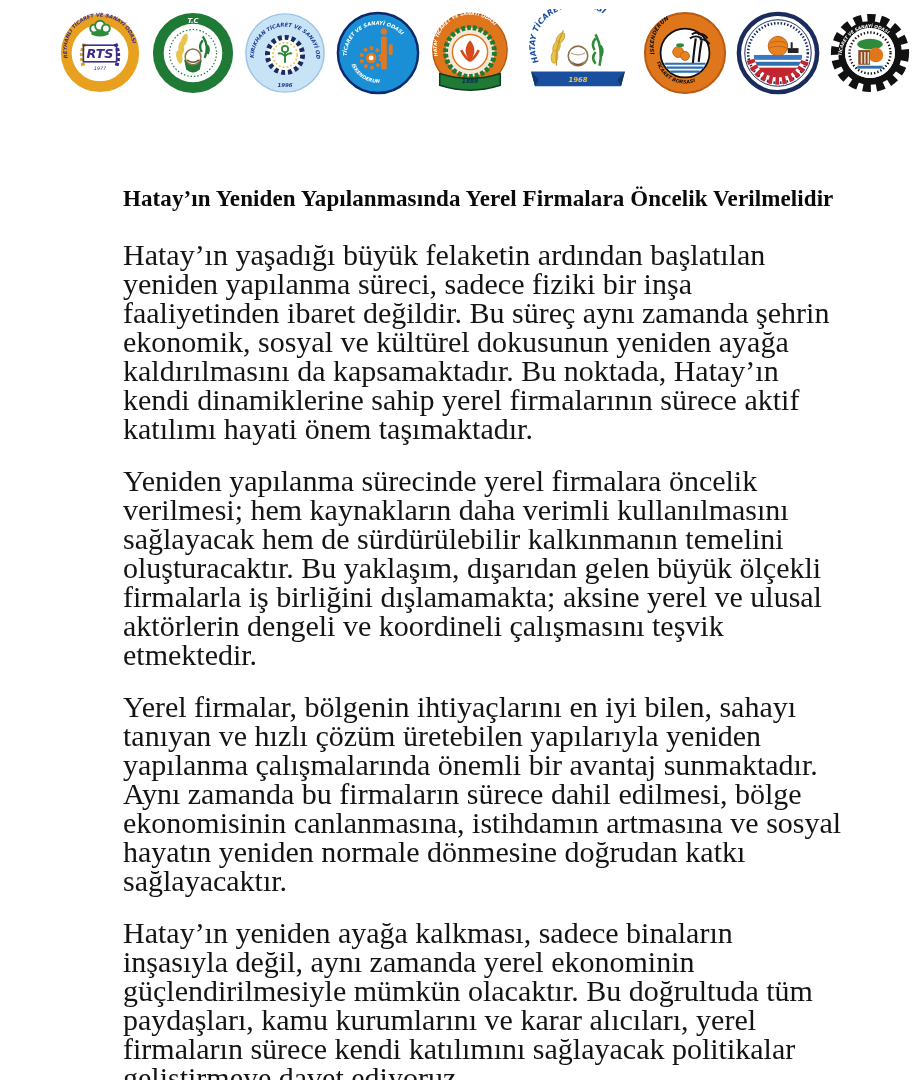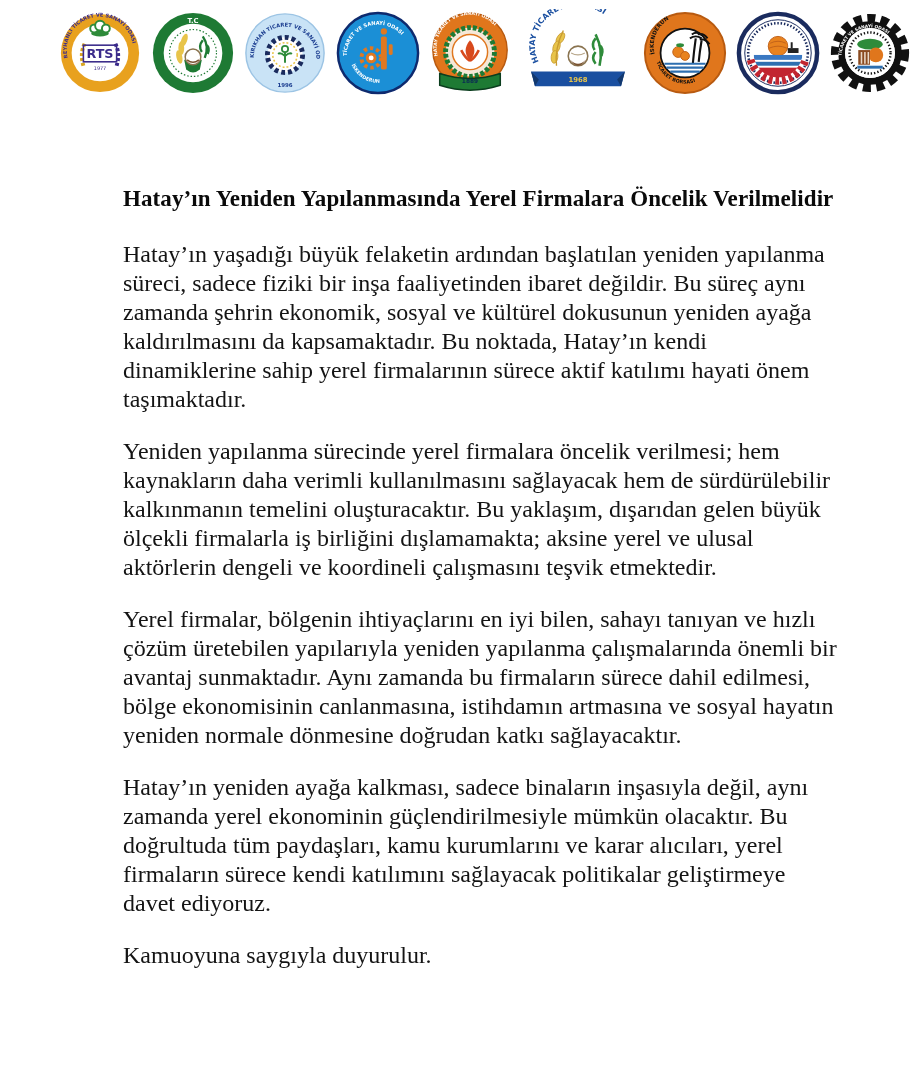--- a/index.html
+++ b/index.html
@@ -5,30 +5,30 @@
   html,body{margin:0;padding:0;}
   body{
     width:919px;height:1080px;background:#ffffff;
     font-family:"Liberation Serif", serif;color:#111;
   }
   .page{position:relative;width:919px;height:1080px;overflow:hidden;background:#fff;}
   .logo-strip{
     position:absolute;left:56px;top:6px;width:858px;height:94px;
     display:flex;align-items:center;justify-content:space-between;
   }
-  .logo{width:88px;height:88px;flex:0 0 auto;}
+  .logo{width:88px;height:88px;flex:0 0 auto;font-style:italic;}
   .logo.wide{width:118px;}
   .logo svg{width:100%;height:100%;display:block;}
   .content{position:absolute;left:123px;top:184px;width:720px;font-family:Liberation Serif, serif;}
   .content h1{
     font-size:23px;line-height:1.32;margin:0 0 26px 0;font-weight:bold;color:#0a0a0a;
     letter-spacing:0.1px;
   }
   .content p{
-    font-size:24px;line-height:29px;margin:0 0 23px 0;color:#141414;
+    font-size:30px;line-height:29px;margin:0 0 23px 0;color:#141414;
   }
   .content p.closing{margin-bottom:0;}
   svg text{font-family:"DejaVu Sans", sans-serif;}
 </style>
 </head>
 <body>
 
 <div class="page">
 
   <div class="logo-strip">

